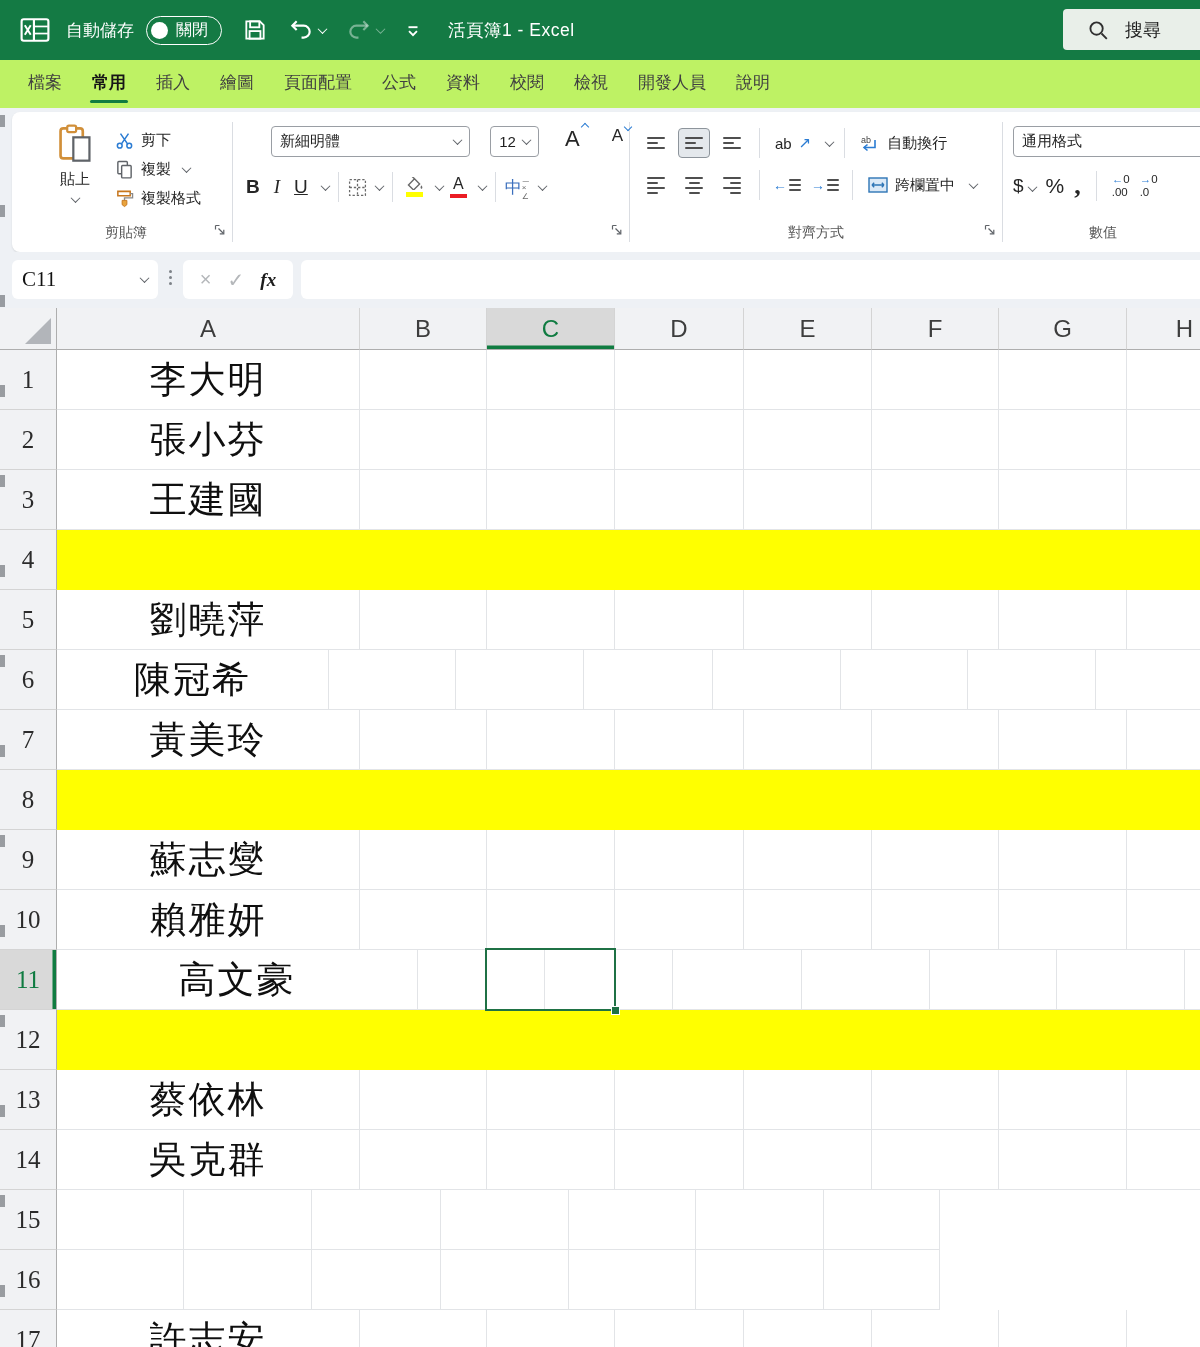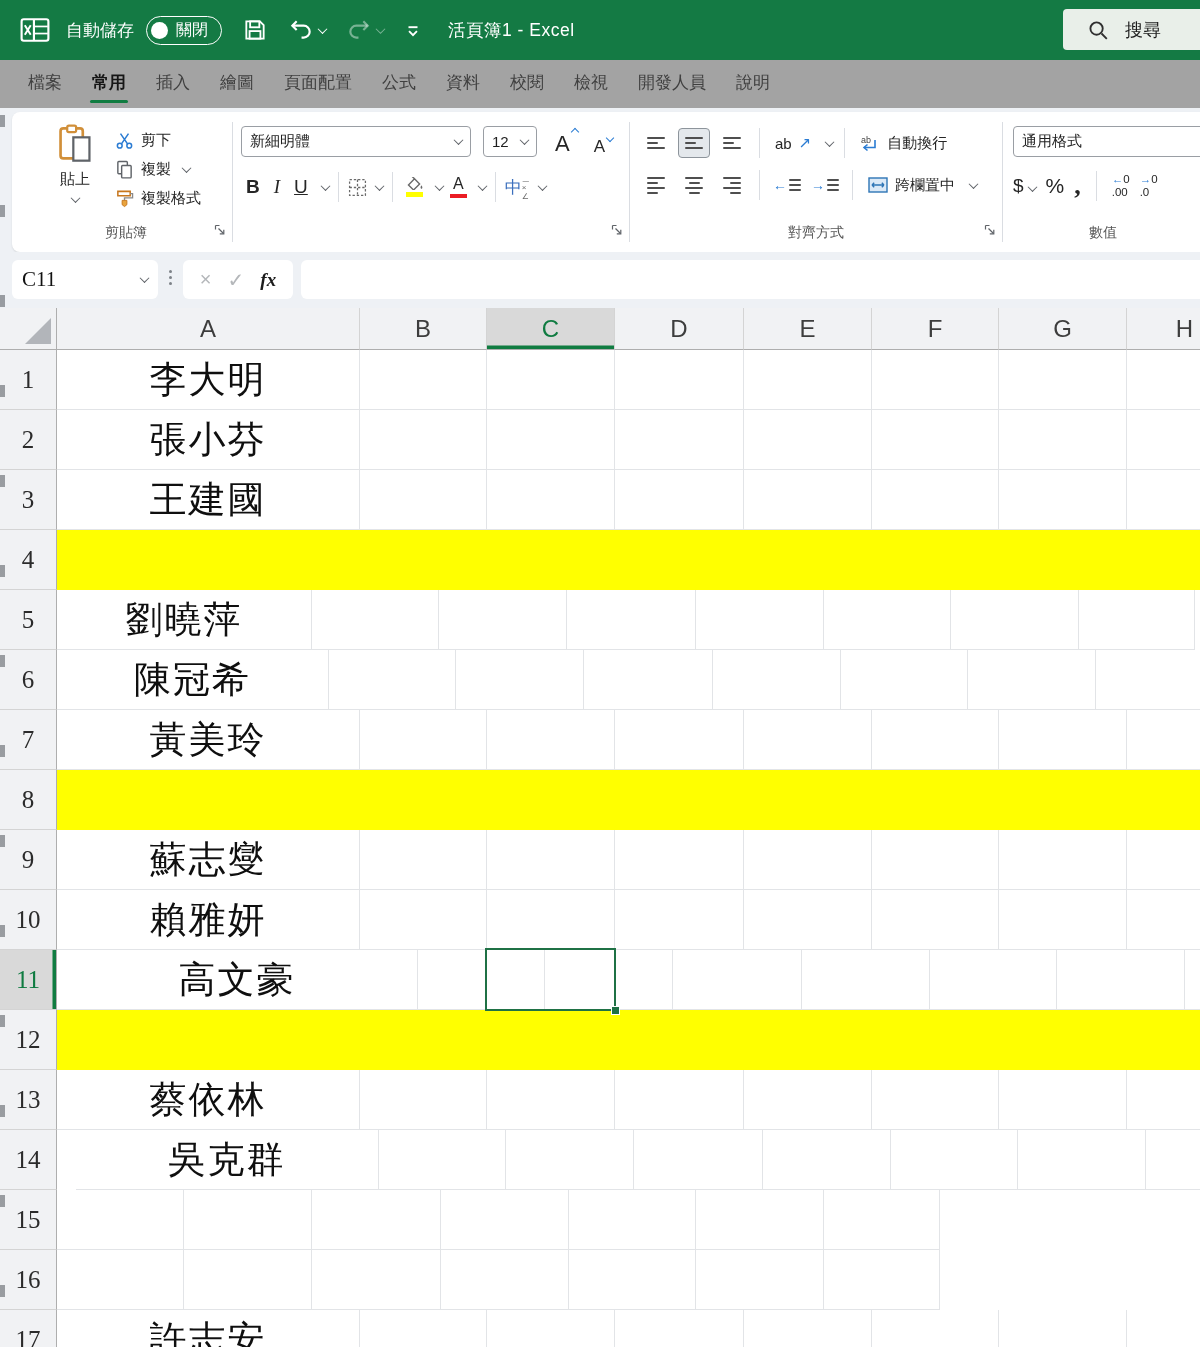--- a/index.html
+++ b/index.html
@@ -14,21 +14,21 @@
   .toggle { margin-left:12px; display:flex; align-items:center; gap:8px; border:1.7px solid #fff; border-radius:999px; padding:3px 13px 3px 4px; font-size:16px; cursor:default; }
   .knob { width:17px; height:17px; border-radius:50%; background:#fff; }
   .tb-btn { margin-left:20px; display:flex; align-items:center; }
   .chv { display:inline-block; width:7px; height:7px; border-right:1.7px solid #5f6368; border-bottom:1.7px solid #5f6368; transform:rotate(45deg) translate(-1px,-1px); margin-left:5px; }
   .chv.w { border-color:#fff; }
   .chv.dim { border-color:rgba(255,255,255,.45); }
   .wb-title { position:absolute; left:448px; font-size:17.5px; letter-spacing:.5px; }
   .search { position:absolute; left:1063px; top:9px; width:170px; height:41px; background:#e9efe9; border-radius:4px; display:flex; align-items:center; padding-left:24px; gap:16px; color:#1c1c1c; font-size:18px; }
 
   
-  .tabrow { position:absolute; left:0; top:60px; width:100%; height:48px; background:#a3a3a3; display:flex; align-items:stretch; padding-left:13px; }
+  .tabrow { position:absolute; left:0; top:60px; width:100%; height:48px; background:#bef264; display:flex; align-items:stretch; padding-left:13px; }
   .tab { position:relative; padding:0 15px; line-height:46px; font-size:17px; color:#404040; cursor:default; }
   .tab.active { color:#161616; font-weight:bold; }
   .tab.active::after { content:""; position:absolute; left:13px; right:13px; bottom:5px; height:3.5px; background:#107c41; border-radius:2px; }
 
   
   .ribbon { position:absolute; left:0; top:108px; width:100%; height:144px; background:#eef1f5; }
   .ribbon-card { position:absolute; left:12px; top:4px; right:-12px; height:140px; background:#fff; border-radius:8px; box-shadow:0 1px 2px rgba(0,0,0,.1); display:flex; padding:8px 0 0 8px; }
   .group { position:relative; height:124px; flex:none; }
   .glabel { position:absolute; bottom:2px; left:0; right:0; text-align:center; font-size:14px; color:#565656; }
   .launcher { position:absolute; bottom:4px; right:6px; }
@@ -37,21 +37,21 @@
   
   .g-clip { width:212px; }
   .paste-btn { position:absolute; left:24px; top:4px; width:62px; text-align:center; cursor:default; }
   .paste-btn .lbl { font-size:15px; color:#262626; margin-top:2px; }
   .clip-rows { position:absolute; left:92px; top:6px; }
   .crow { display:flex; align-items:center; height:29px; font-size:15px; color:#262626; cursor:default; }
   .crow .ic { width:24px; display:flex; justify-content:center; margin-right:5px; }
 
   
   .g-font { width:396px; padding:6px 0 0 8px; }
-  .frow1 { display:flex; align-items:flex-end; gap:12px; }
+  .frow1 { display:flex; align-items:flex-start; gap:20px;margin-left:30px; }
   .combo { background:#fff; border:1px solid #9a9ea4; border-radius:4px; height:31px; display:flex; align-items:center; padding:0 8px; font-size:15px; color:#1f1f1f; }
   .combo .chv { margin-left:auto; }
   .fontname { width:230px; }
   .fontsize { width:54px; }
   .sizebtn { font-size:22px; color:#262626; position:relative; padding:0 6px; cursor:default; }
   .sizebtn.small { font-size:17px; }
   .caret { position:absolute; top:-2px; right:-2px; width:6px; height:6px; border-right:1.6px solid #2b7cd3; border-bottom:1.6px solid #2b7cd3; }
   .caret.up { transform:rotate(-135deg); }
   .caret.dn { transform:rotate(45deg); }
   .frow2 { display:flex; align-items:center; gap:4px; margin-top:12px; height:36px; }
@@ -482,21 +482,21 @@
         <div class="cell" style="width: 127px;"></div>
         <div class="cell" style="width: 128px;"></div>
         <div class="cell" style="width: 116px;"></div>
       </div>
       <div class="grow">
         <div class="rowhdr">4</div>
         <div class="yellowband" style="background: rgb(255, 255, 0);"></div>
       </div>
       <div class="grow">
         <div class="rowhdr">5</div>
-        <div class="cell name" style="width: 255px;">劉曉萍</div>
+        <div class="cell name" style="width: 303px;">劉曉萍</div>
         <div class="cell" style="width: 127px;"></div>
         <div class="cell" style="width: 128px;"></div>
         <div class="cell" style="width: 129px;"></div>
         <div class="cell" style="width: 128px;"></div>
         <div class="cell" style="width: 127px;"></div>
         <div class="cell" style="width: 128px;"></div>
         <div class="cell" style="width: 116px;"></div>
       </div>
       <div class="grow">
         <div class="rowhdr">6</div>
@@ -567,21 +567,21 @@
         <div class="cell" style="width: 127px;"></div>
         <div class="cell" style="width: 128px;"></div>
         <div class="cell" style="width: 129px;"></div>
         <div class="cell" style="width: 128px;"></div>
         <div class="cell" style="width: 127px;"></div>
         <div class="cell" style="width: 128px;"></div>
         <div class="cell" style="width: 116px;"></div>
       </div>
       <div class="grow">
         <div class="rowhdr">14</div>
-        <div class="cell name" style="width: 303px; margin-left: 19px;">吳克群</div>
+        <div class="cell name" style="width: 303px;">吳克群</div>
         <div class="cell" style="width: 127px;"></div>
         <div class="cell" style="width: 128px;"></div>
         <div class="cell" style="width: 129px;"></div>
         <div class="cell" style="width: 128px;"></div>
         <div class="cell" style="width: 127px;"></div>
         <div class="cell" style="width: 128px;"></div>
         <div class="cell" style="width: 116px;"></div>
       </div>
       <div class="grow">
         <div class="rowhdr">15</div>

